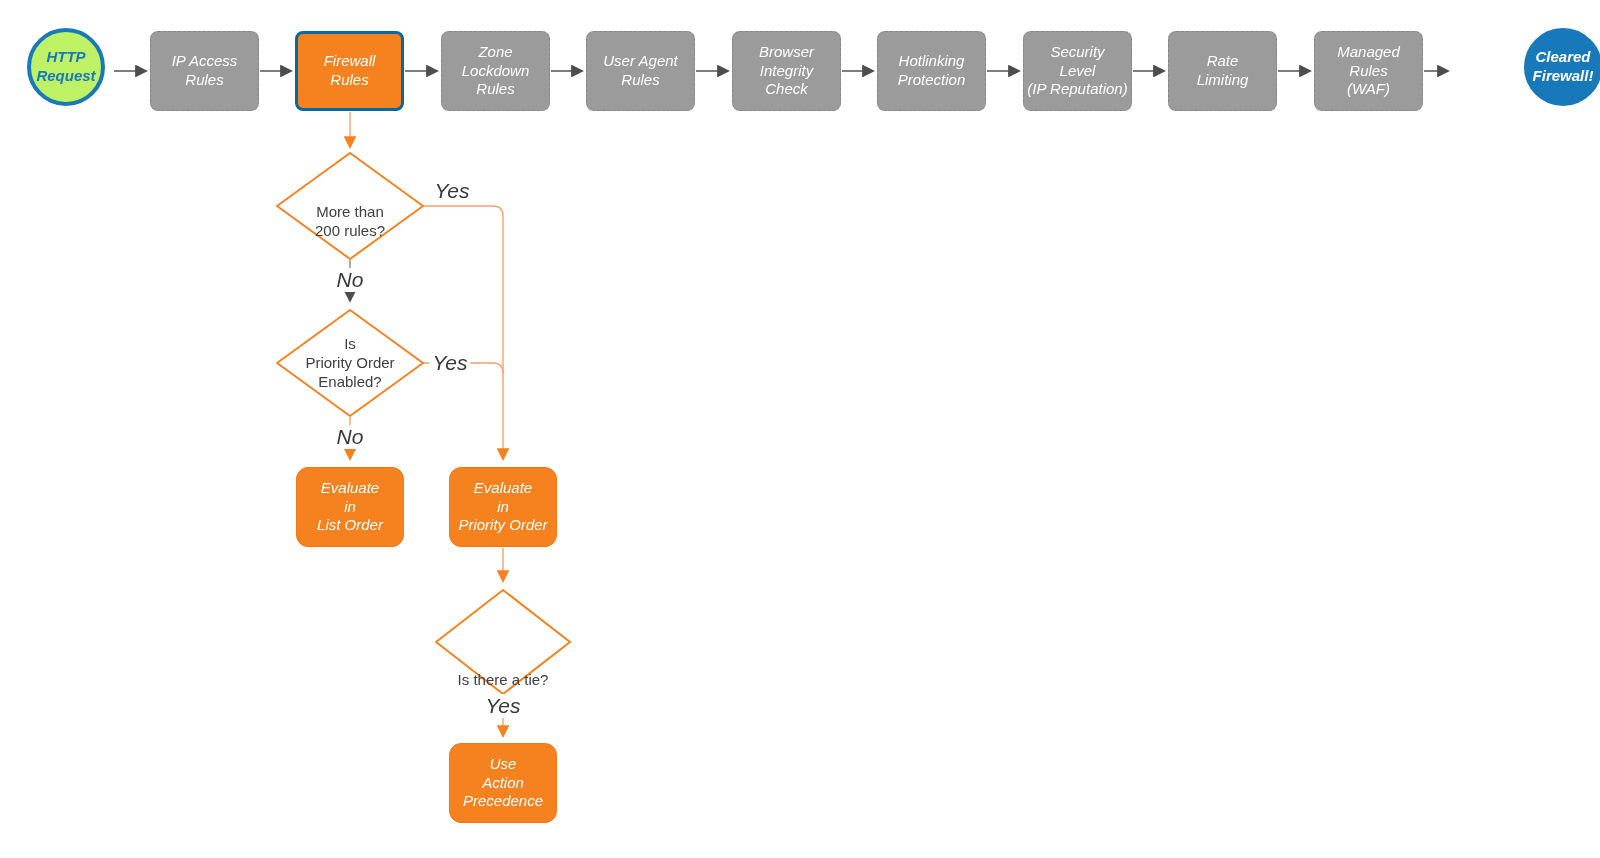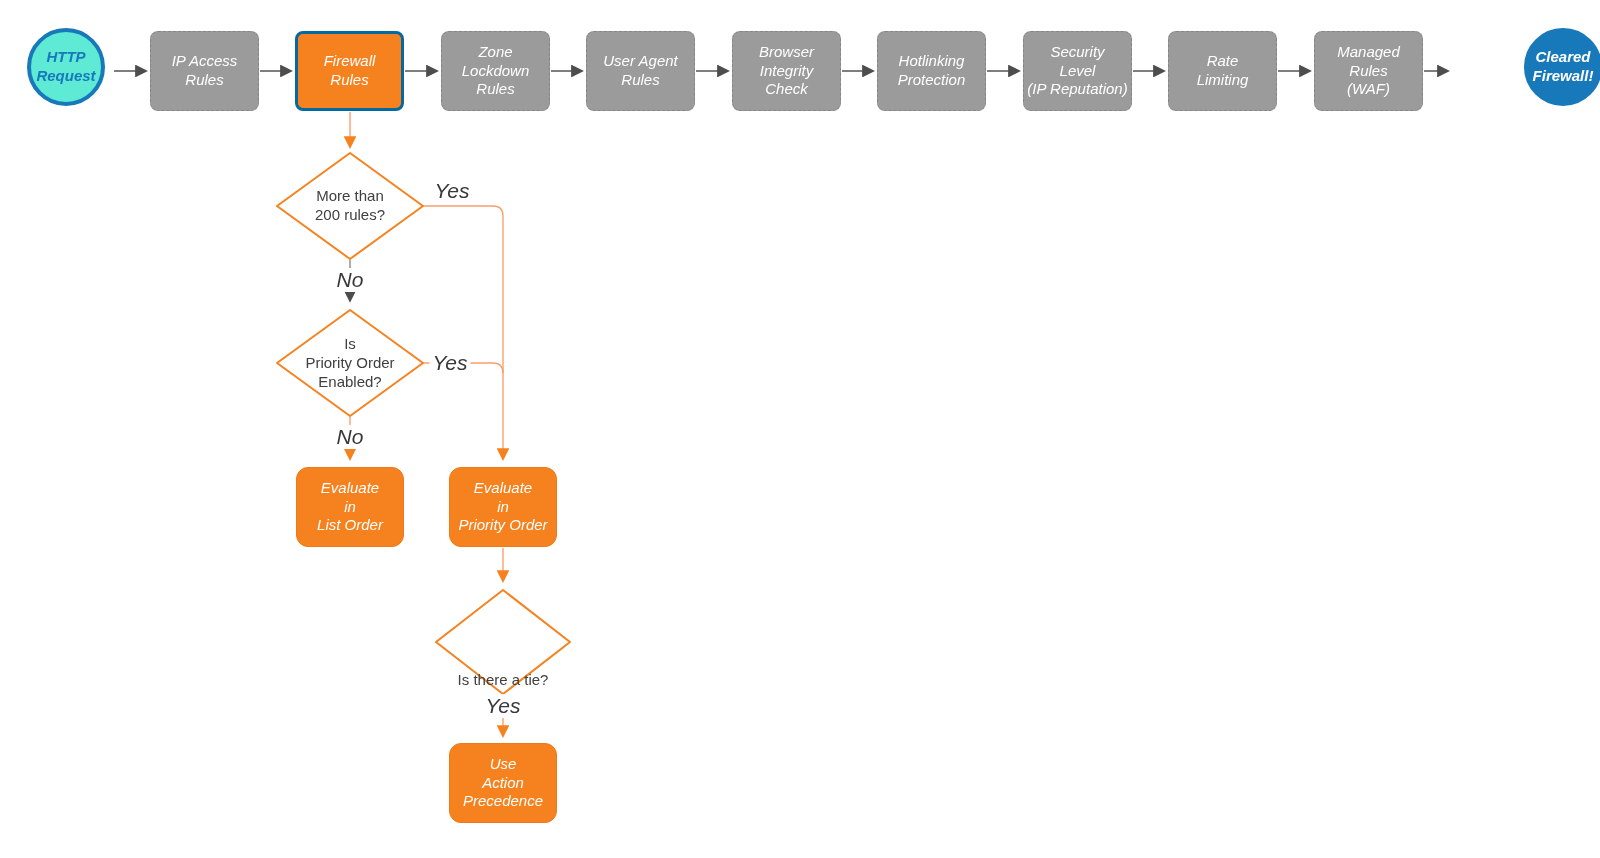--- a/index.html
+++ b/index.html
@@ -54,21 +54,21 @@
     width: 78px;
     height: 78px;
     top: 28px;
     border-radius: 50%;
     font-style: italic;
     font-weight: bold;
     font-size: 15px;
   }
   .terminal.start {
     left: 27px;
-    background: #5eead4;
+    background: #bef264;
     border: 4px solid #1779ba;
     color: #1779ba;
     justify-content: center;
   }
   .terminal.end {
     left: 1524px;
     background: #1779ba;
     border: 4px solid #1779ba;
     color: #ffffff;
   }
@@ -192,21 +192,21 @@
   <div class="node stage gray" style="left:1168px">
     <span>Rate
 Limiting</span>
   </div>
   <div class="node stage gray" style="left:1314px">
     <span>Managed
 Rules
 (WAF)</span>
   </div>
 
-  <div class="decision-label" style="left:350px; top:206px; width:146px">More than
+  <div class="decision-label" style="left:350px; top:222px; width:146px">More than
 200 rules?</div>
   <div class="decision-label" style="left:350px; top:363px; width:146px">Is
 Priority Order
 Enabled?</div>
   <div class="decision-label" style="left:503px; top:680px; width:134px">Is there a tie?</div>
 
   <div class="node action" style="left:296px; top:467px">
     <span>Evaluate
 in
 List Order</span>

